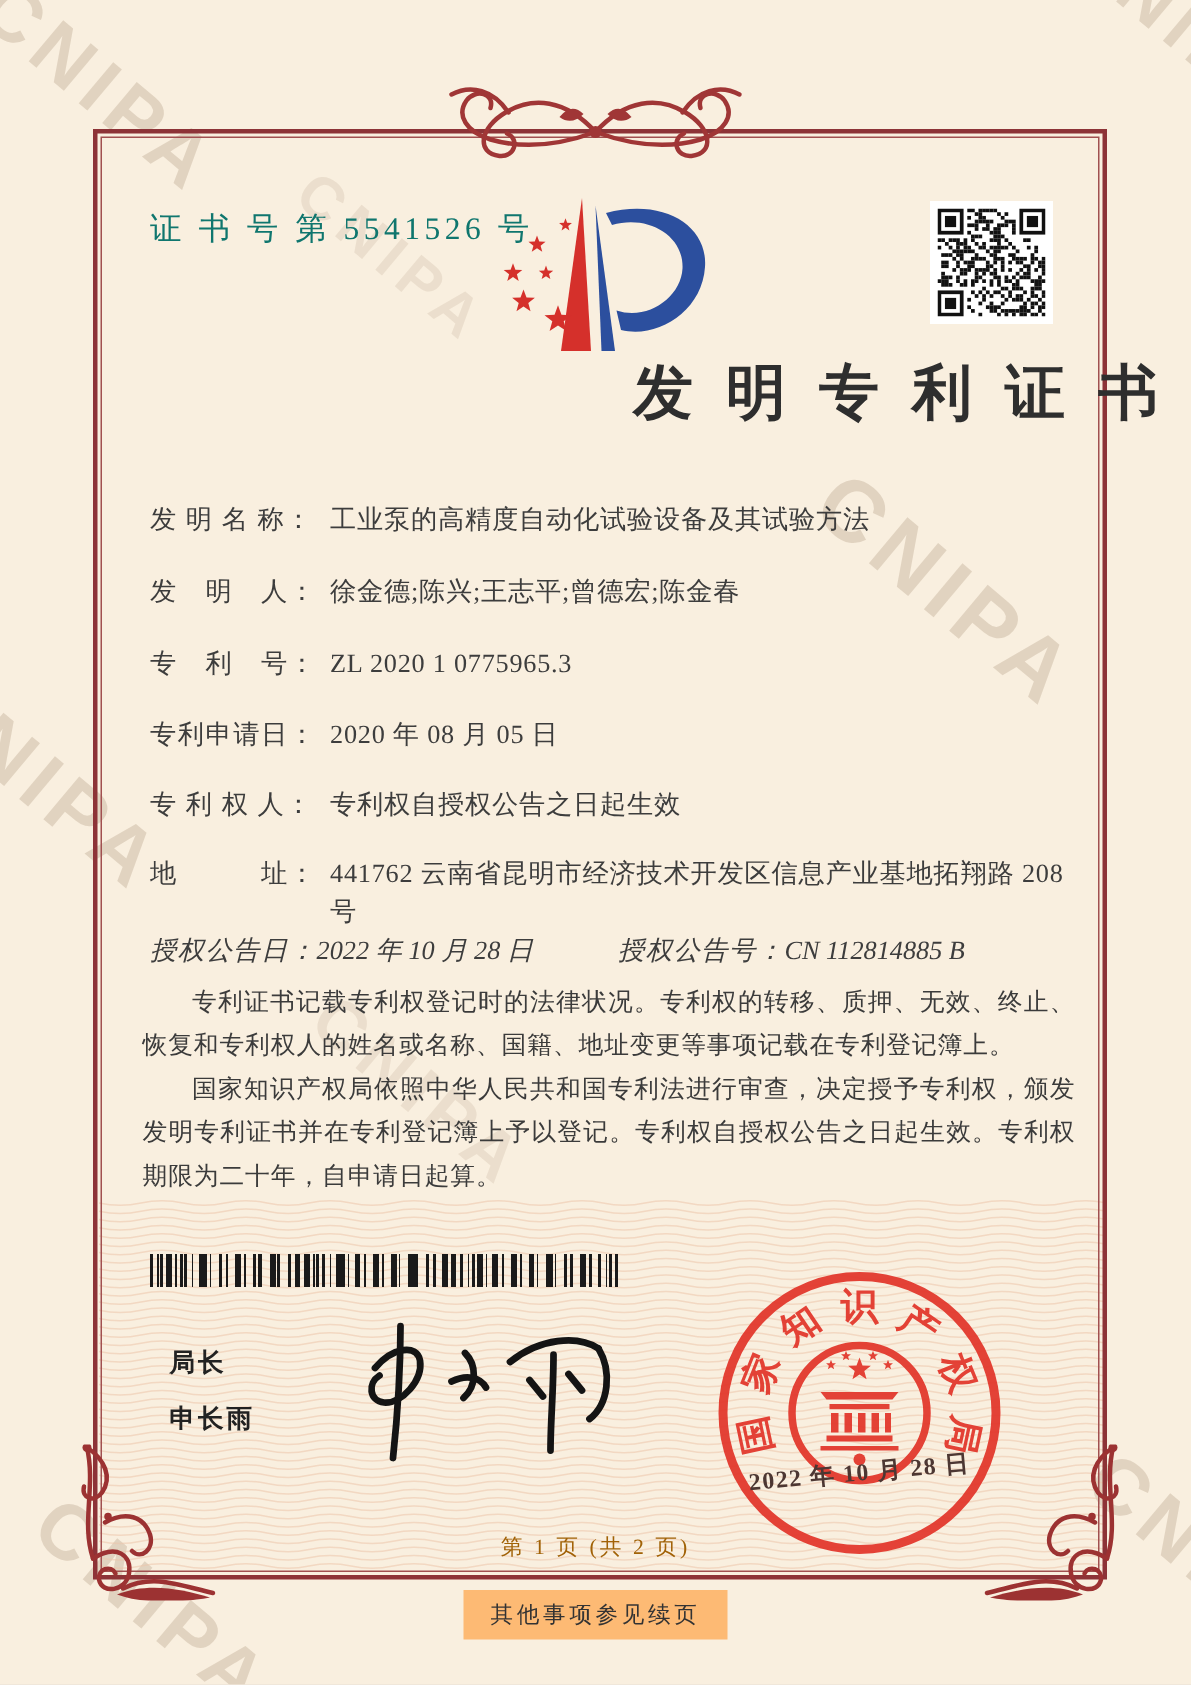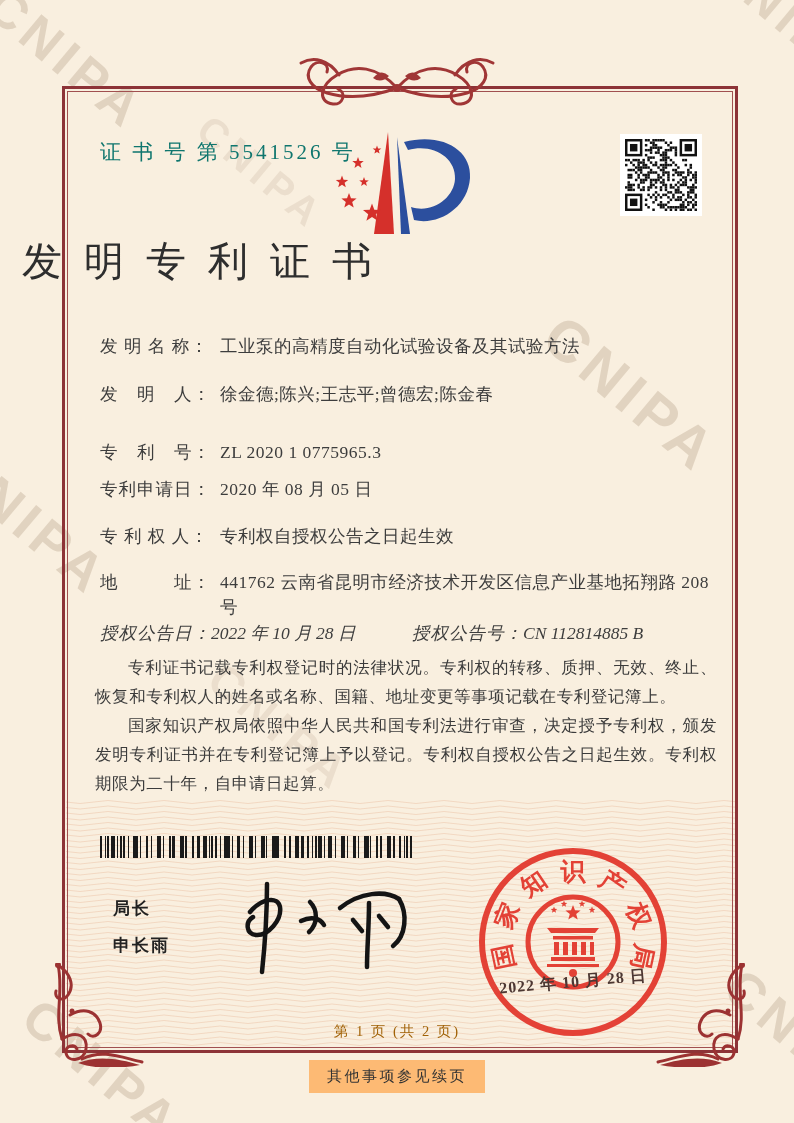--- a/index.html
+++ b/index.html
@@ -21,22 +21,22 @@
     border:3px solid #8d3337; z-index:2;
   }
   .frame-inner { position:absolute; inset:2px; border:1px solid #a15050; }
   
   .waves { position:absolute; left:66px; top:798px; z-index:1; }
   
   .cert-no { position:absolute; left:100px; top:138px; font-size:21px; letter-spacing:3px; z-index:3; color:#0f766e; }
   .logo { position:absolute; left:330px; top:130px; z-index:3; }
   .qr { position:absolute; left:620px; top:134px; width:82px; height:82px; background:#fff; z-index:3; padding:5px; }
   .title {
-    position:absolute; left:0; width:794px; top:234px; text-align:left;
-    font-size:40px; font-weight:400; letter-spacing:22px; text-indent:22px;
+    position:absolute; left:0; width:794px; top:234px; text-align:right;
+    font-size:40px; font-weight:700; letter-spacing:22px; text-indent:22px;
     color:#2e2e2e; z-index:3;
   }
   
   .field-row { position:absolute; left:100px; width:620px; font-size:17.5px; z-index:3; color:#3d3d3d; }
   .field-label { display:inline-block; width:120px; letter-spacing:1px; vertical-align:top; white-space:pre; }
   .field-value { display:inline-block; width:492px; vertical-align:top; line-height:25px; letter-spacing:0.5px; }
   .grant-pair2 { position:absolute; left:312px; top:0; white-space:nowrap; }
   
   .body-text { position:absolute; left:95px; top:653px; width:622px; z-index:3; }
   .body-text p {
@@ -514,21 +514,21 @@
     </svg>
 
   <div class="title">发明专利证书</div>
 
   <div class="field-row" style="top:334px;">
     <span class="field-label">发 明 名 称：</span><span class="field-value">工业泵的高精度自动化试验设备及其试验方法</span>
   </div>
   <div class="field-row" style="top:382px;">
     <span class="field-label">发　明　人：</span><span class="field-value">徐金德;陈兴;王志平;曾德宏;陈金春</span>
   </div>
-  <div class="field-row" style="top:440px;">
+  <div class="field-row" style="top:430px;">
     <span class="field-label">专　利　号：</span><span class="field-value">ZL 2020 1 0775965.3</span>
   </div>
   <div class="field-row" style="top:477px;">
     <span class="field-label">专利申请日：</span><span class="field-value">2020 年 08 月 05 日</span>
   </div>
   <div class="field-row" style="top:524px;">
     <span class="field-label">专 利 权 人：</span><span class="field-value">专利权自授权公告之日起生效</span>
   </div>
   <div class="field-row" style="top:570px;">
     <span class="field-label">地　　　址：</span><span class="field-value">441762 云南省昆明市经济技术开发区信息产业基地拓翔路 208 号</span>

